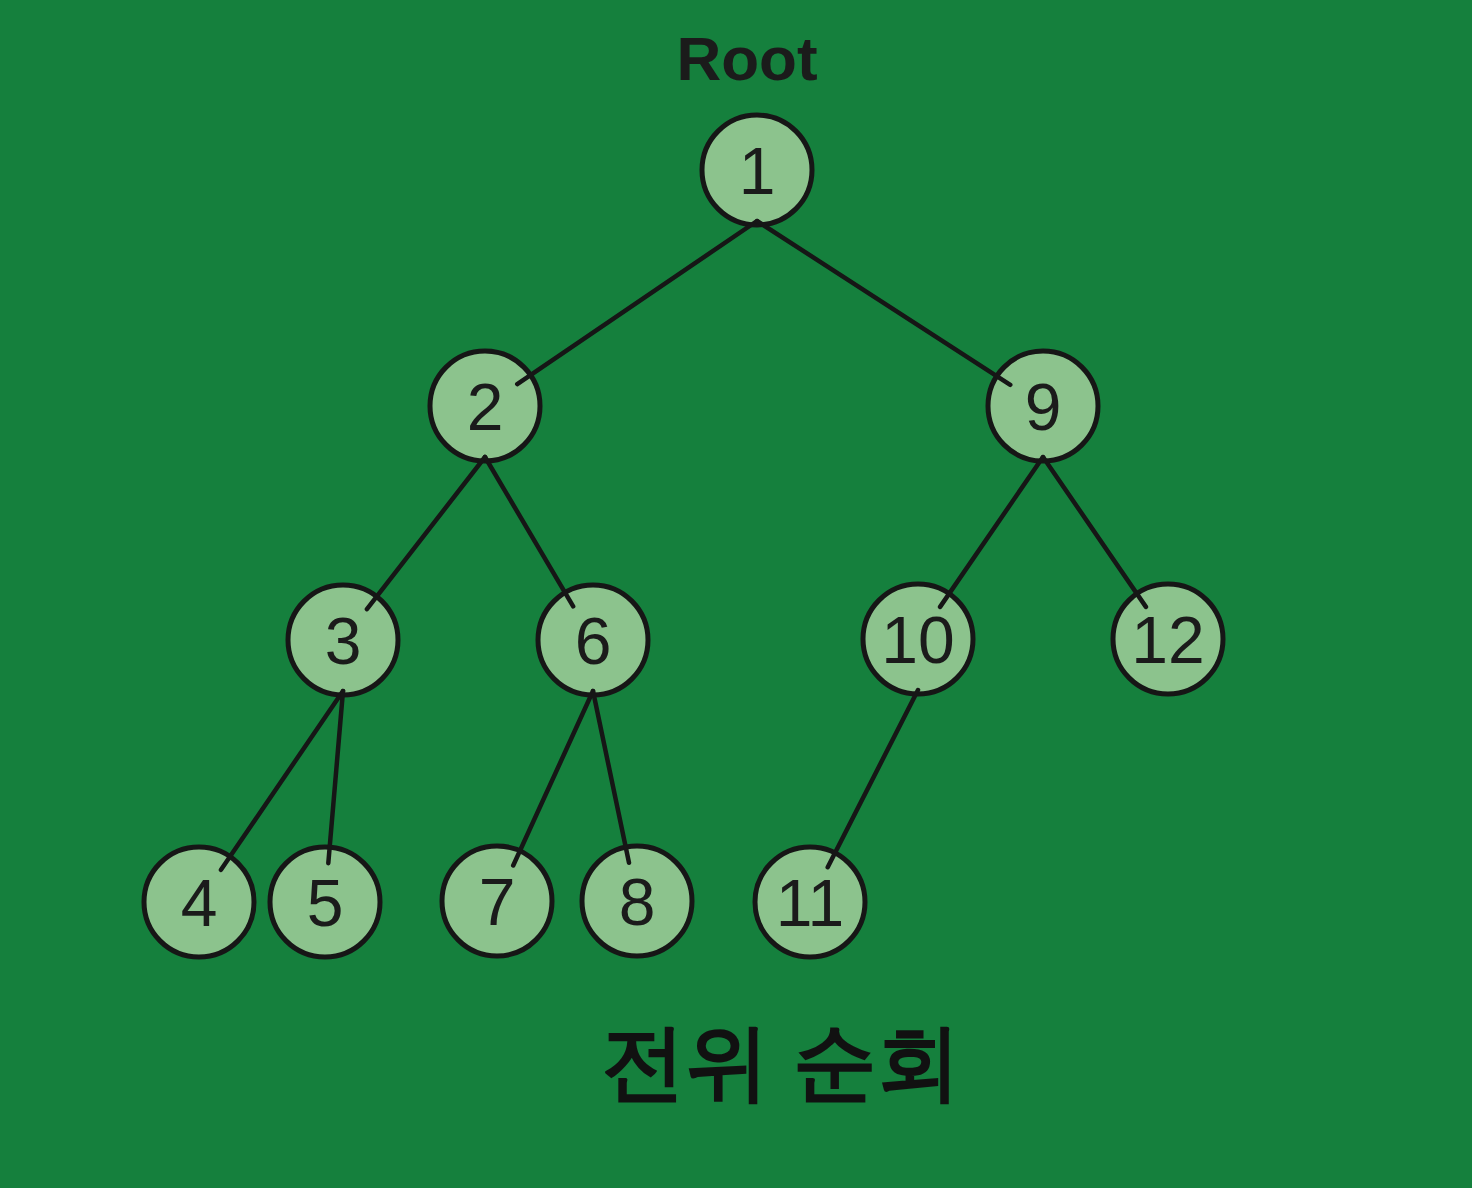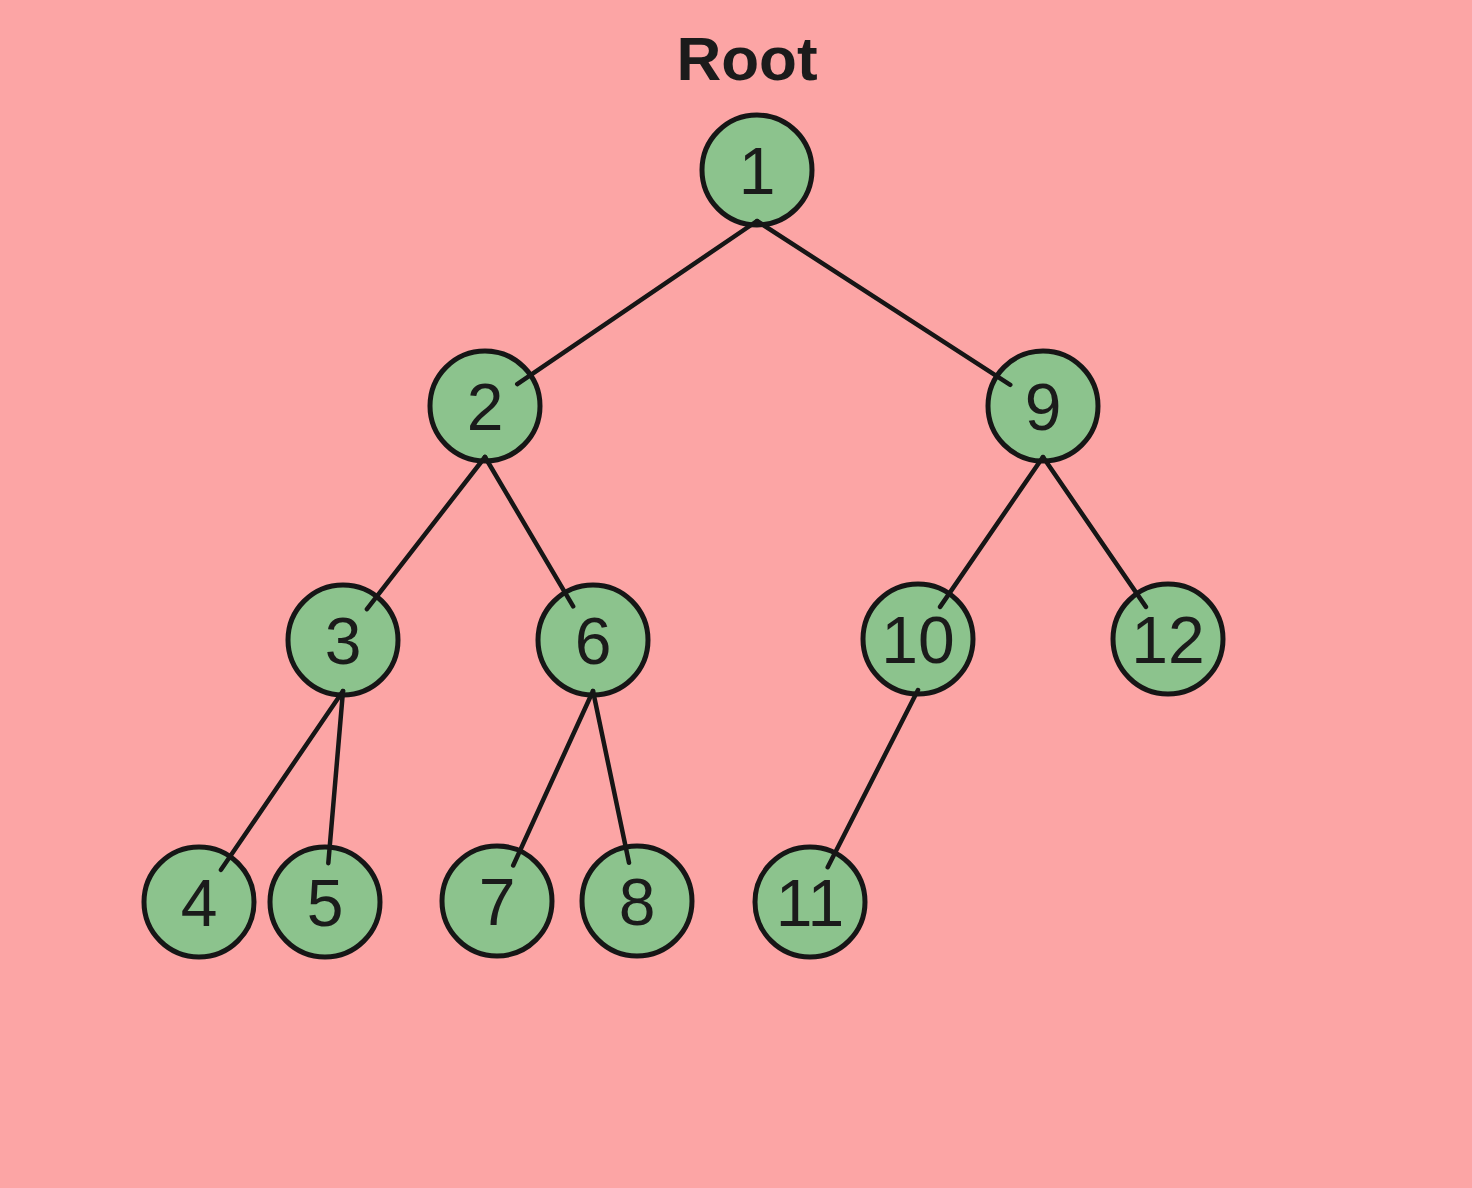--- a/index.html
+++ b/index.html
@@ -5,21 +5,21 @@
   html, body {
     margin: 0;
     padding: 0;
     background: #ffffff;
     font-family: "Liberation Sans", "DejaVu Sans", sans-serif;
   }
   .stage {
     position: relative;
     width: 1472px;
     height: 1188px;
-    background: #fca5a5;
+    background: #15803d;
     overflow: hidden;
   }
   .root-label {
     position: absolute;
     left: 747px;
     top: 28px;
     transform: translateX(-50%);
     font-size: 62px;
     font-weight: 600;
     color: #1b1b1b;
@@ -87,14 +87,15 @@
       <text x="593" y="640" dy="0.36em" text-anchor="middle" font-size="66" fill="#1b1b1b" class="node-label-text">6</text>
       <text x="918" y="639" dy="0.36em" text-anchor="middle" font-size="66" fill="#1b1b1b" class="node-label-text">10</text>
       <text x="1168" y="639" dy="0.36em" text-anchor="middle" font-size="66" fill="#1b1b1b" class="node-label-text">12</text>
       <text x="199" y="902" dy="0.36em" text-anchor="middle" font-size="66" fill="#1b1b1b" class="node-label-text">4</text>
       <text x="325" y="902" dy="0.36em" text-anchor="middle" font-size="66" fill="#1b1b1b" class="node-label-text">5</text>
       <text x="497" y="901" dy="0.36em" text-anchor="middle" font-size="66" fill="#1b1b1b" class="node-label-text">7</text>
       <text x="637" y="901" dy="0.36em" text-anchor="middle" font-size="66" fill="#1b1b1b" class="node-label-text">8</text>
       <text x="810" y="902" dy="0.36em" text-anchor="middle" font-size="66" fill="#1b1b1b" class="node-label-text">11</text>
     </svg>
 
+  <div class="caption">전위 순회</div>
 
 </div>
 
 </body></html>

